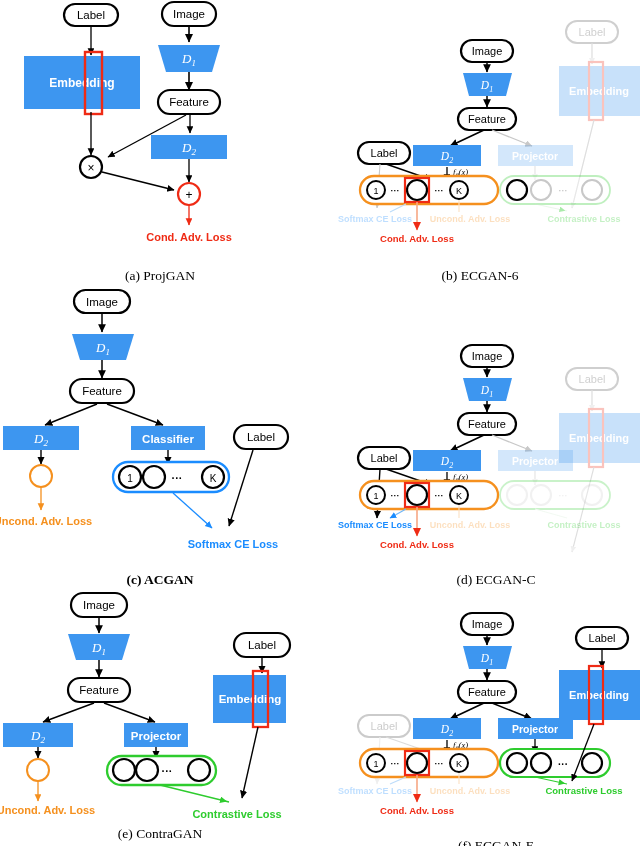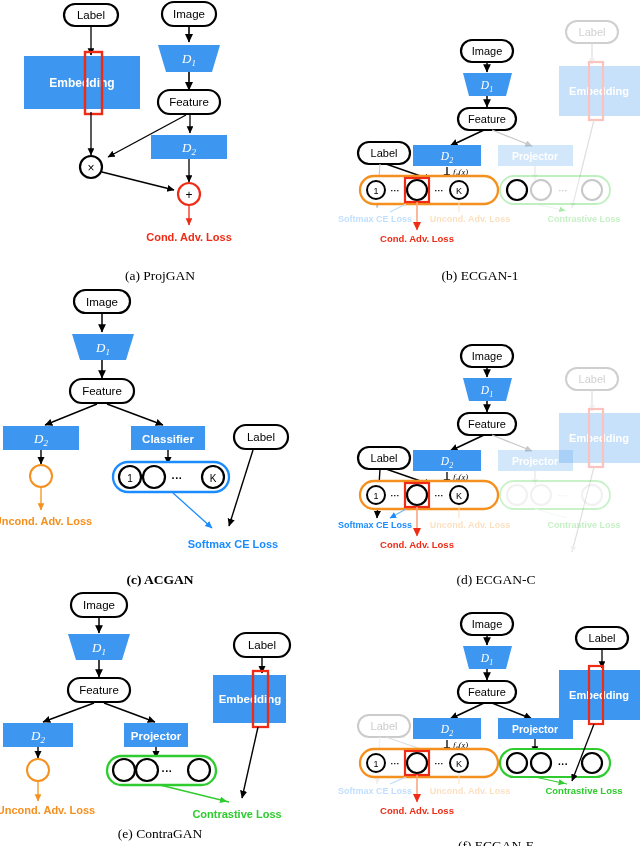--- a/index.html
+++ b/index.html
@@ -166,21 +166,21 @@
   <line x1="86" y1="204" x2="70" y2="212" stroke="#bcdcfa" stroke-width="1.1"></line>
   <line x1="97" y1="202" x2="97" y2="230" stroke="#f7a784" stroke-width="1.6" marker-end="url(#ahR)"></line>
   <line x1="139" y1="200" x2="139" y2="212" stroke="#fbe0c2" stroke-width="1.1"></line>
 
   <text x="55" y="222" text-anchor="middle" font-size="9" font-weight="bold" fill="#1a8cff" opacity="0.28">Softmax CE Loss</text>
   <text x="150" y="222" text-anchor="middle" font-size="9" font-weight="bold" fill="#f5901e" opacity="0.28">Uncond. Adv. Loss</text>
   <text x="264" y="222" text-anchor="middle" font-size="9" font-weight="bold" fill="#2ecc2e" opacity="0.28">Contrastive Loss</text>
   <text x="97" y="242" text-anchor="middle" font-size="9.5" font-weight="bold" fill="#ef2b15">Cond. Adv. Loss</text>
 </svg>
 </div>
-<div class="cap" style="left:320px;top:252px;">(b) ECGAN-1</div>
+<div class="cap" style="left:320px;top:252px;">(b) ECGAN-6</div>
 
 <div class="panel" style="left:0;top:280px;width:320px;height:290px;">
 <svg width="320" height="290" viewBox="0 0 320 290">
   <g>
     <rect x="74" y="10" width="56" height="23" rx="11.5" fill="#fff" stroke="#000" stroke-width="2.2"></rect>
     <text x="102" y="26" text-anchor="middle" font-size="11.5" fill="#000">Image</text>
   </g>
   <line x1="102" y1="33" x2="102" y2="52" stroke="#000" stroke-width="1.5" marker-end="url(#ahB)"></line>
   <g>
     <path d="M72,54 L134,54 L126,80 L80,80 z" fill="#3d96f0"></path>

